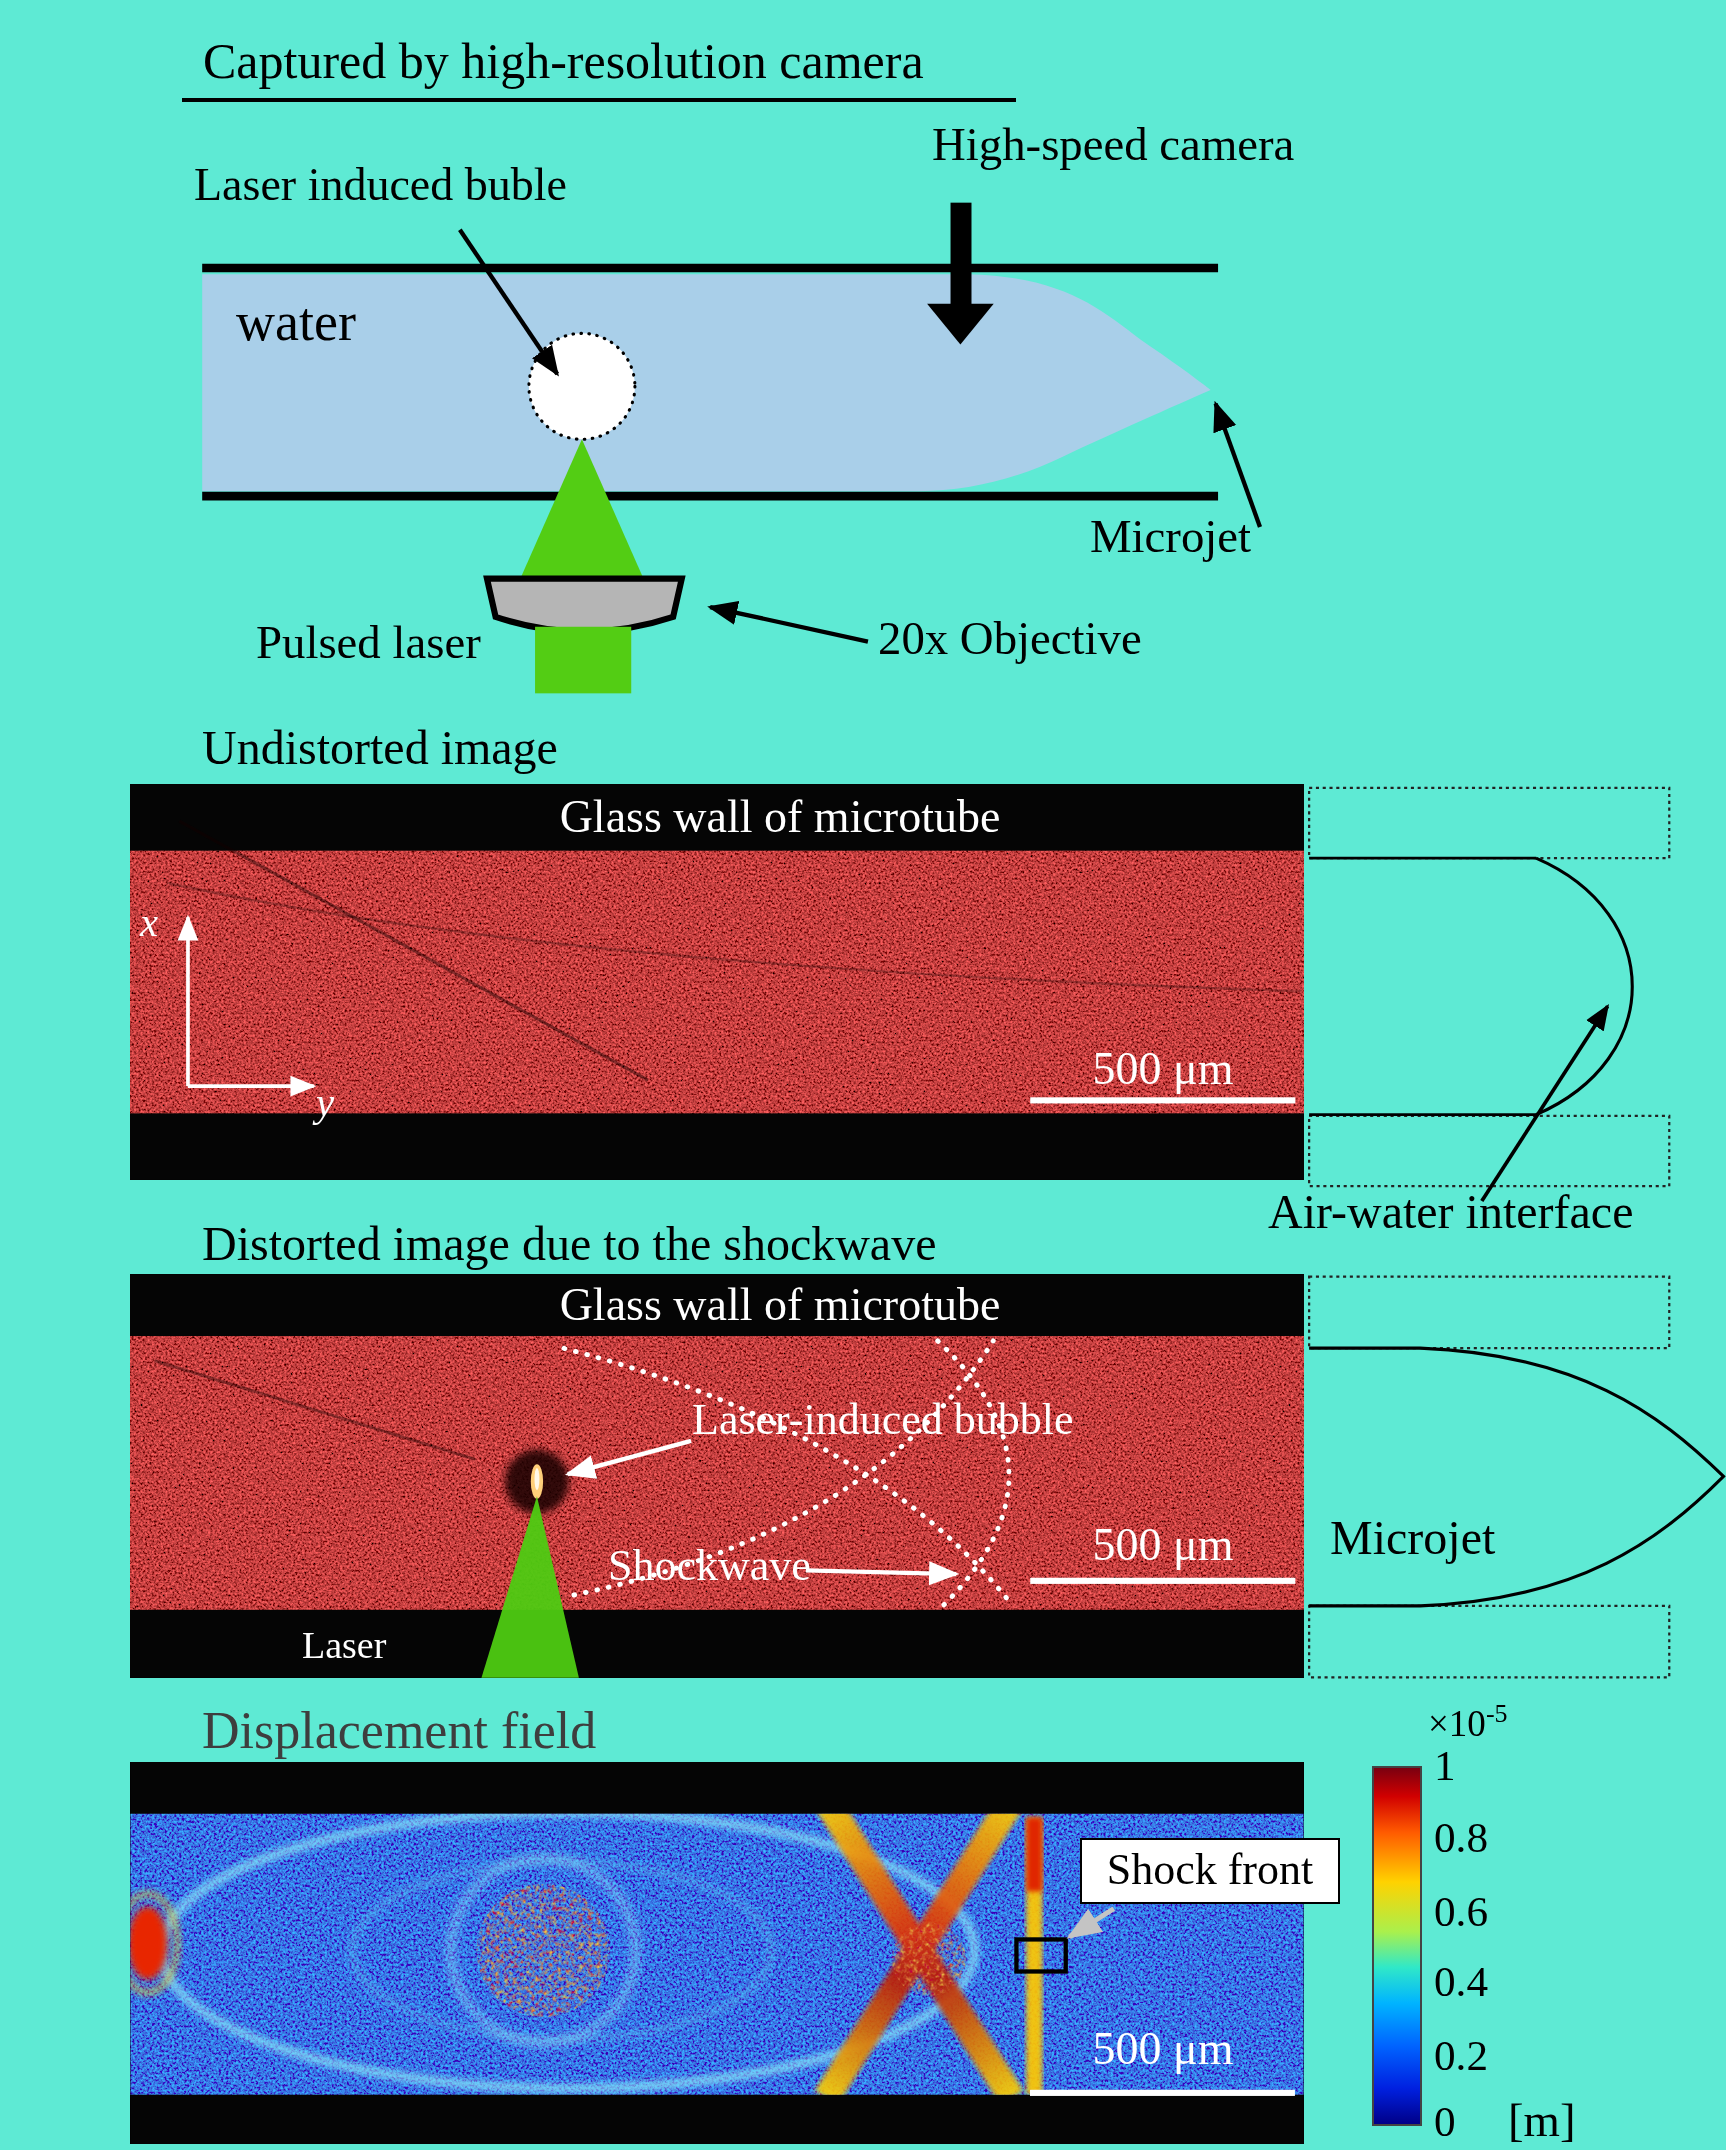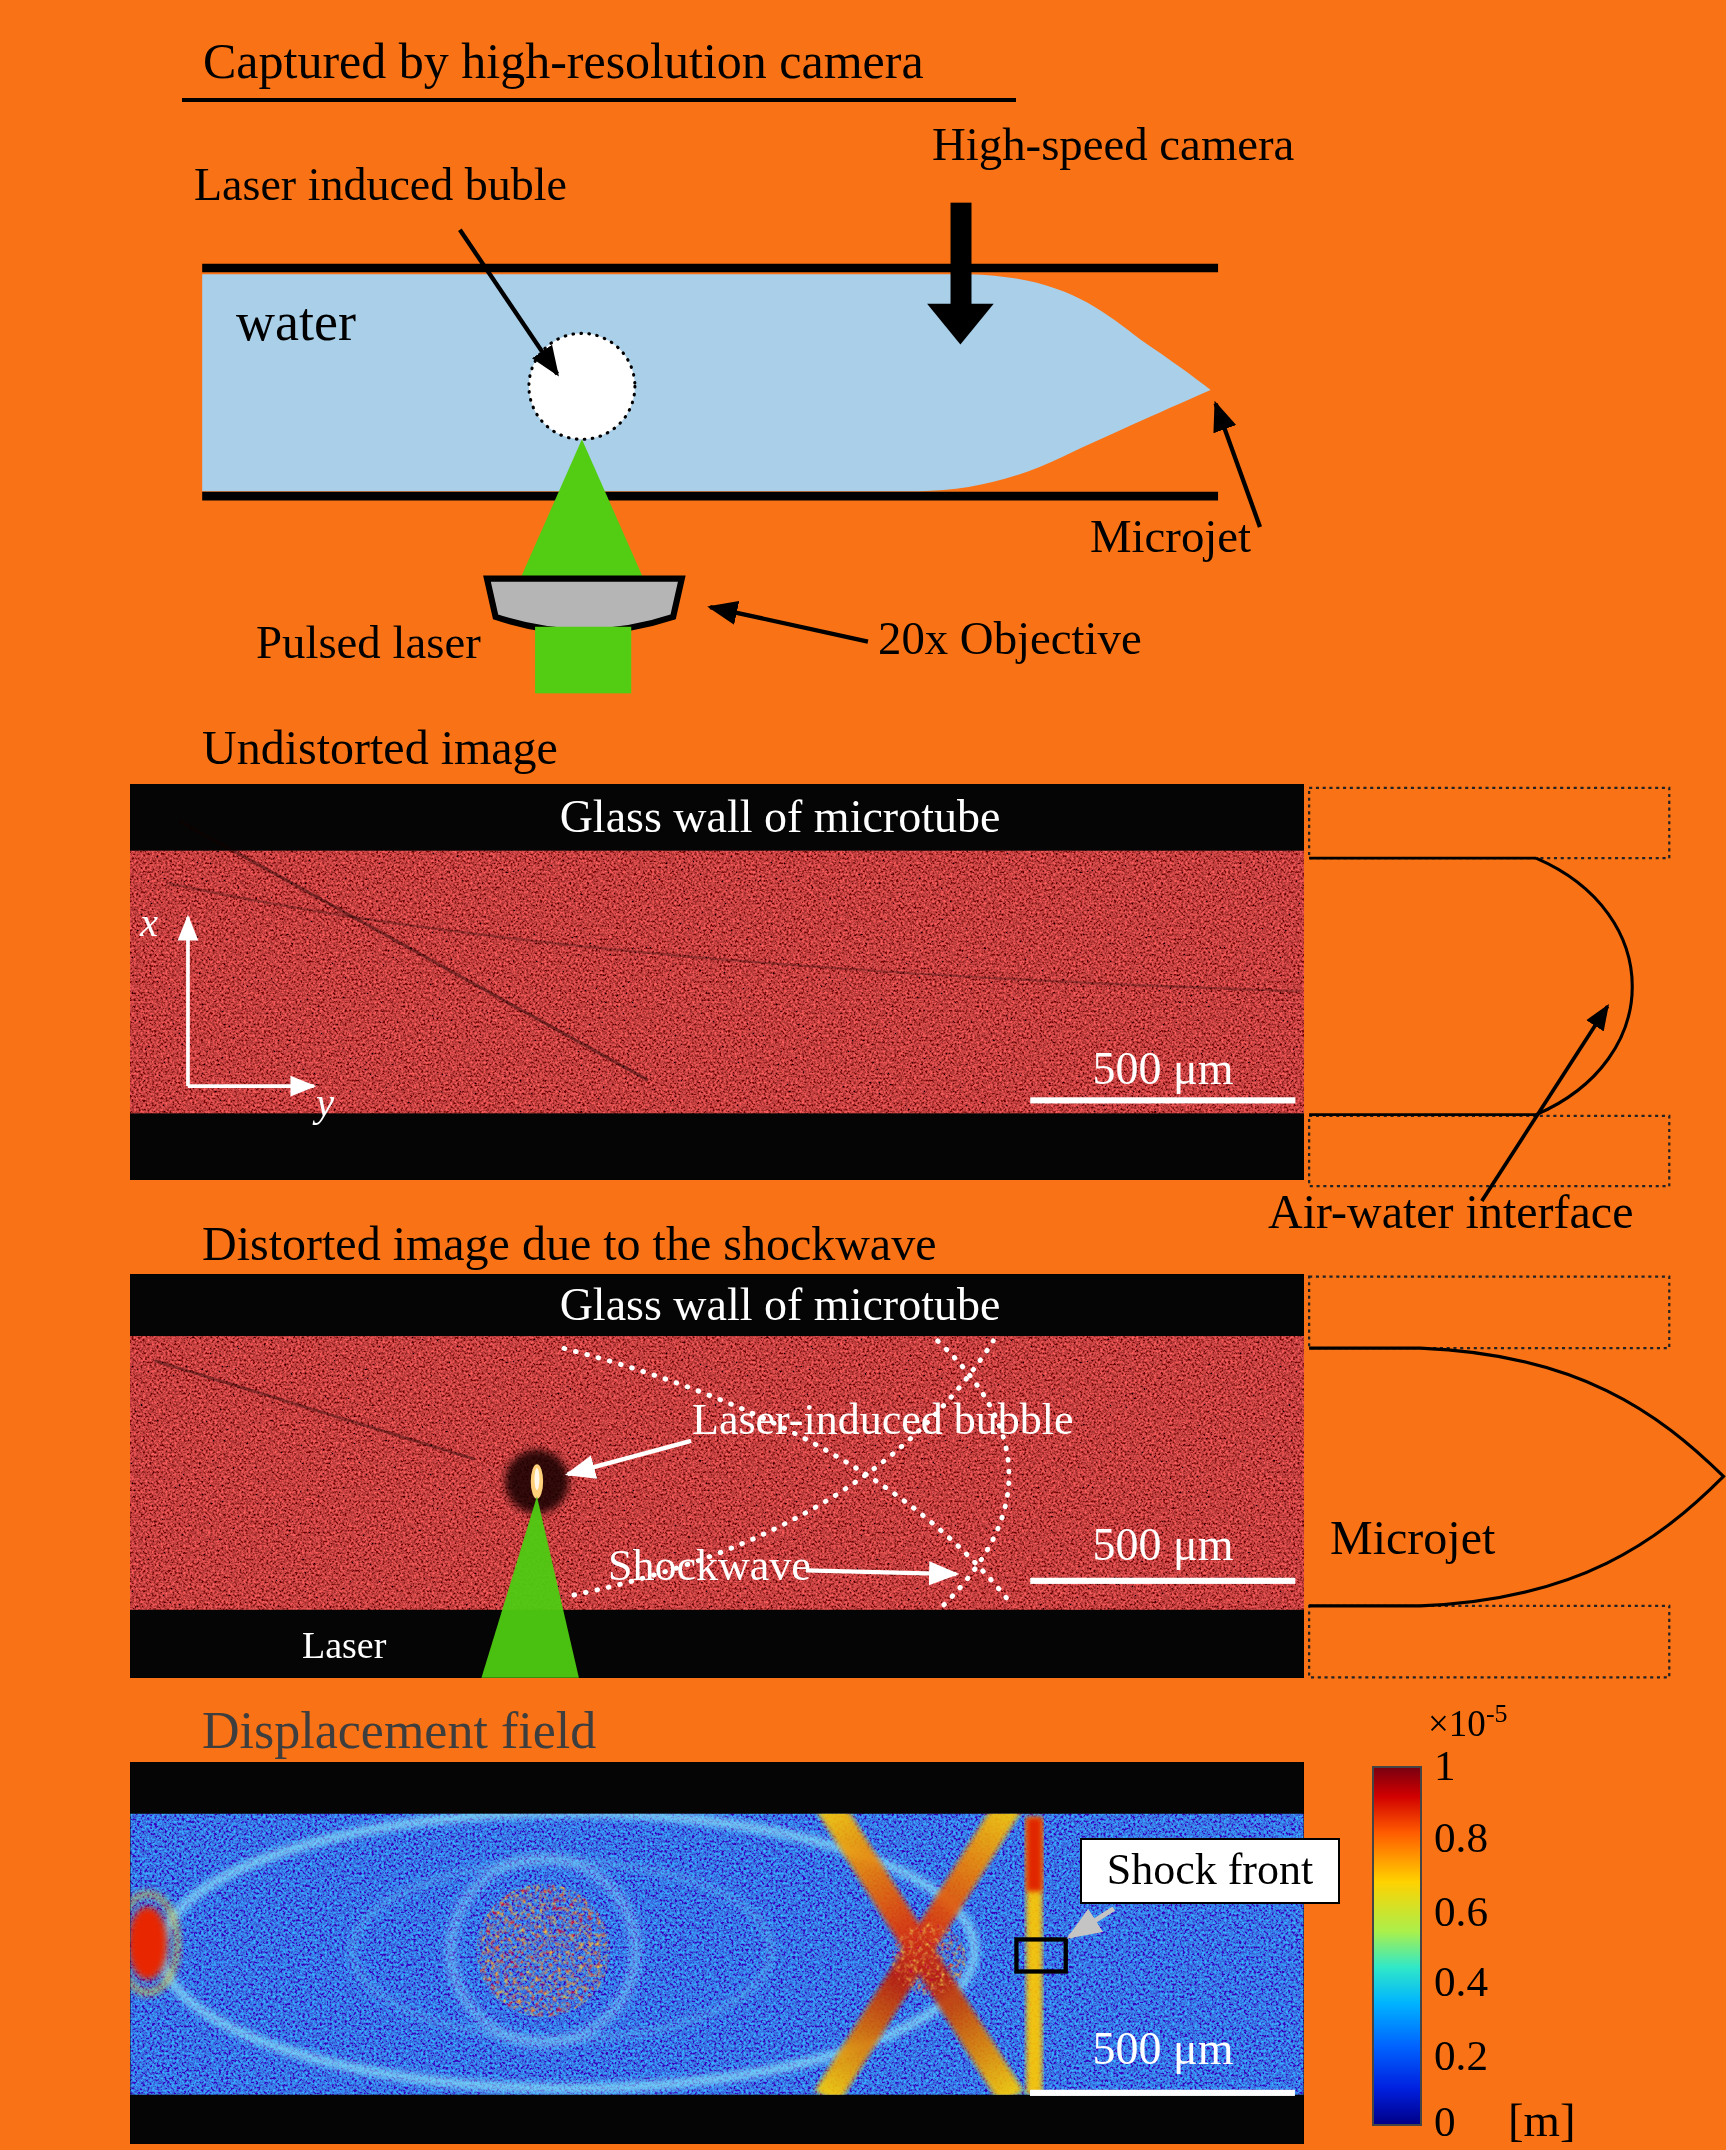--- a/index.html
+++ b/index.html
@@ -1,17 +1,17 @@
 <!DOCTYPE html>
 <html style="font-size:10px"><head>
 <meta charset="utf-8">
 <style>
   * { margin:0; padding:0; box-sizing:border-box; }
   html,body { background:#ffffff; }
-  #page { position:relative; width:1727px; height:2151px; background:#f97316; overflow:hidden; }
+  #page { position:relative; width:1727px; height:2151px; background:#5eead4; overflow:hidden; }
   #canvas { position:absolute; left:0; top:0; width:863px; height:1075px;
             transform:scale(2); transform-origin:0 0;
             font-family:"Liberation Serif", serif; }
   .t  { position:absolute; white-space:nowrap; font-family:"Liberation Serif", serif; color:#000; }
   .w  { color:#fff; }
   .it { font-style:italic; }
   .ctr{ text-align:center; }
   svg { position:absolute; }
   .imgbox { position:absolute; background:#000; }
   .sub { vertical-align:super; font-size:13px; }

